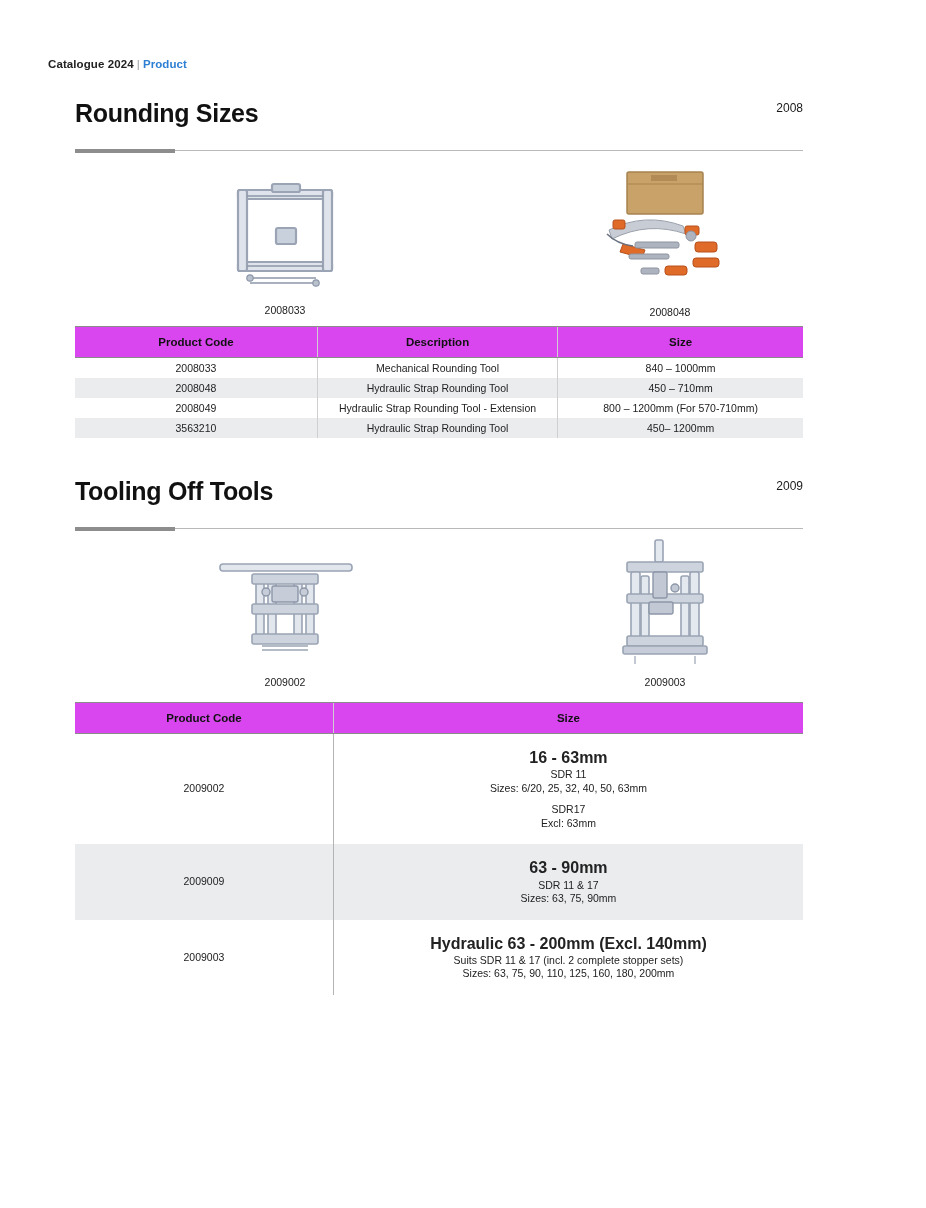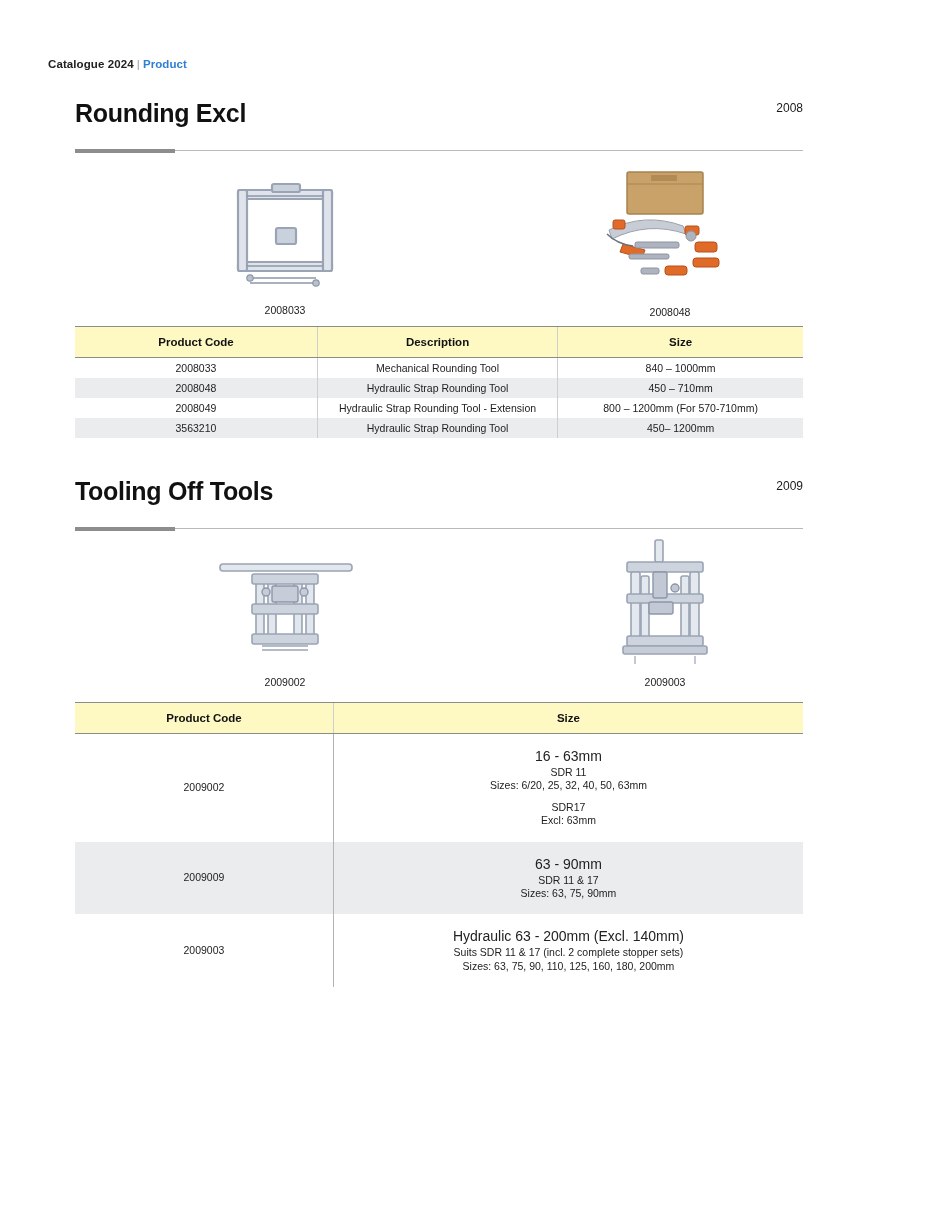--- a/index.html
+++ b/index.html
@@ -109,21 +109,21 @@
     position: relative;
   }
 
   
   table.spec {
     width: 100%;
     border-collapse: collapse;
     table-layout: fixed;
   }
   table.spec th {
-    background: #fef9c3;
+    background: #d946ef;
     font-size: 11.5px;
     font-weight: bold;
     color: #111;
     padding: 9px 4px;
     text-align: center;
     border-top: 1px solid #8c8c8c;
     border-bottom: 1px solid #8c8c8c;
     border-left: 1px solid #cfcfcf;
   }
   table.spec th:first-child { border-left: none; }
@@ -146,42 +146,42 @@
   table.spec2 td.code {
     font-size: 10.5px;
     vertical-align: middle;
   }
   table.spec2 td.size {
     font-size: 10.5px;
     vertical-align: middle;
     border-left: 1px solid #b4b4b4;
   }
   .size-bold {
-    font-weight: normal;
-    font-size: 14px;
+    font-weight: bold;
+    font-size: 16px;
   }
   .gap-line { height: 8px; }
 
   
   #section-rounding { top: 98px; }
   #section-squeeze  { top: 476px; }
 </style>
 </head>
 <body>
 
 <div class="page">
 
   <div class="breadcrumb">
     <span>Catalogue 2024</span><span class="sep">|</span><span class="crumb-link">Product</span>
   </div>
 
   <div class="section" id="section-rounding">
 
     <div class="section-header">
-      <h1 class="section-title">Rounding Excl</h1>
+      <h1 class="section-title">Rounding Sizes</h1>
       <div class="section-code">2008</div>
     </div>
 
     <div class="rule-wrap">
       <div class="rule-grey"></div>
       <div class="rule-accent"></div>
     </div>
 
     <div class="images-row" style="height:172px;">
 

